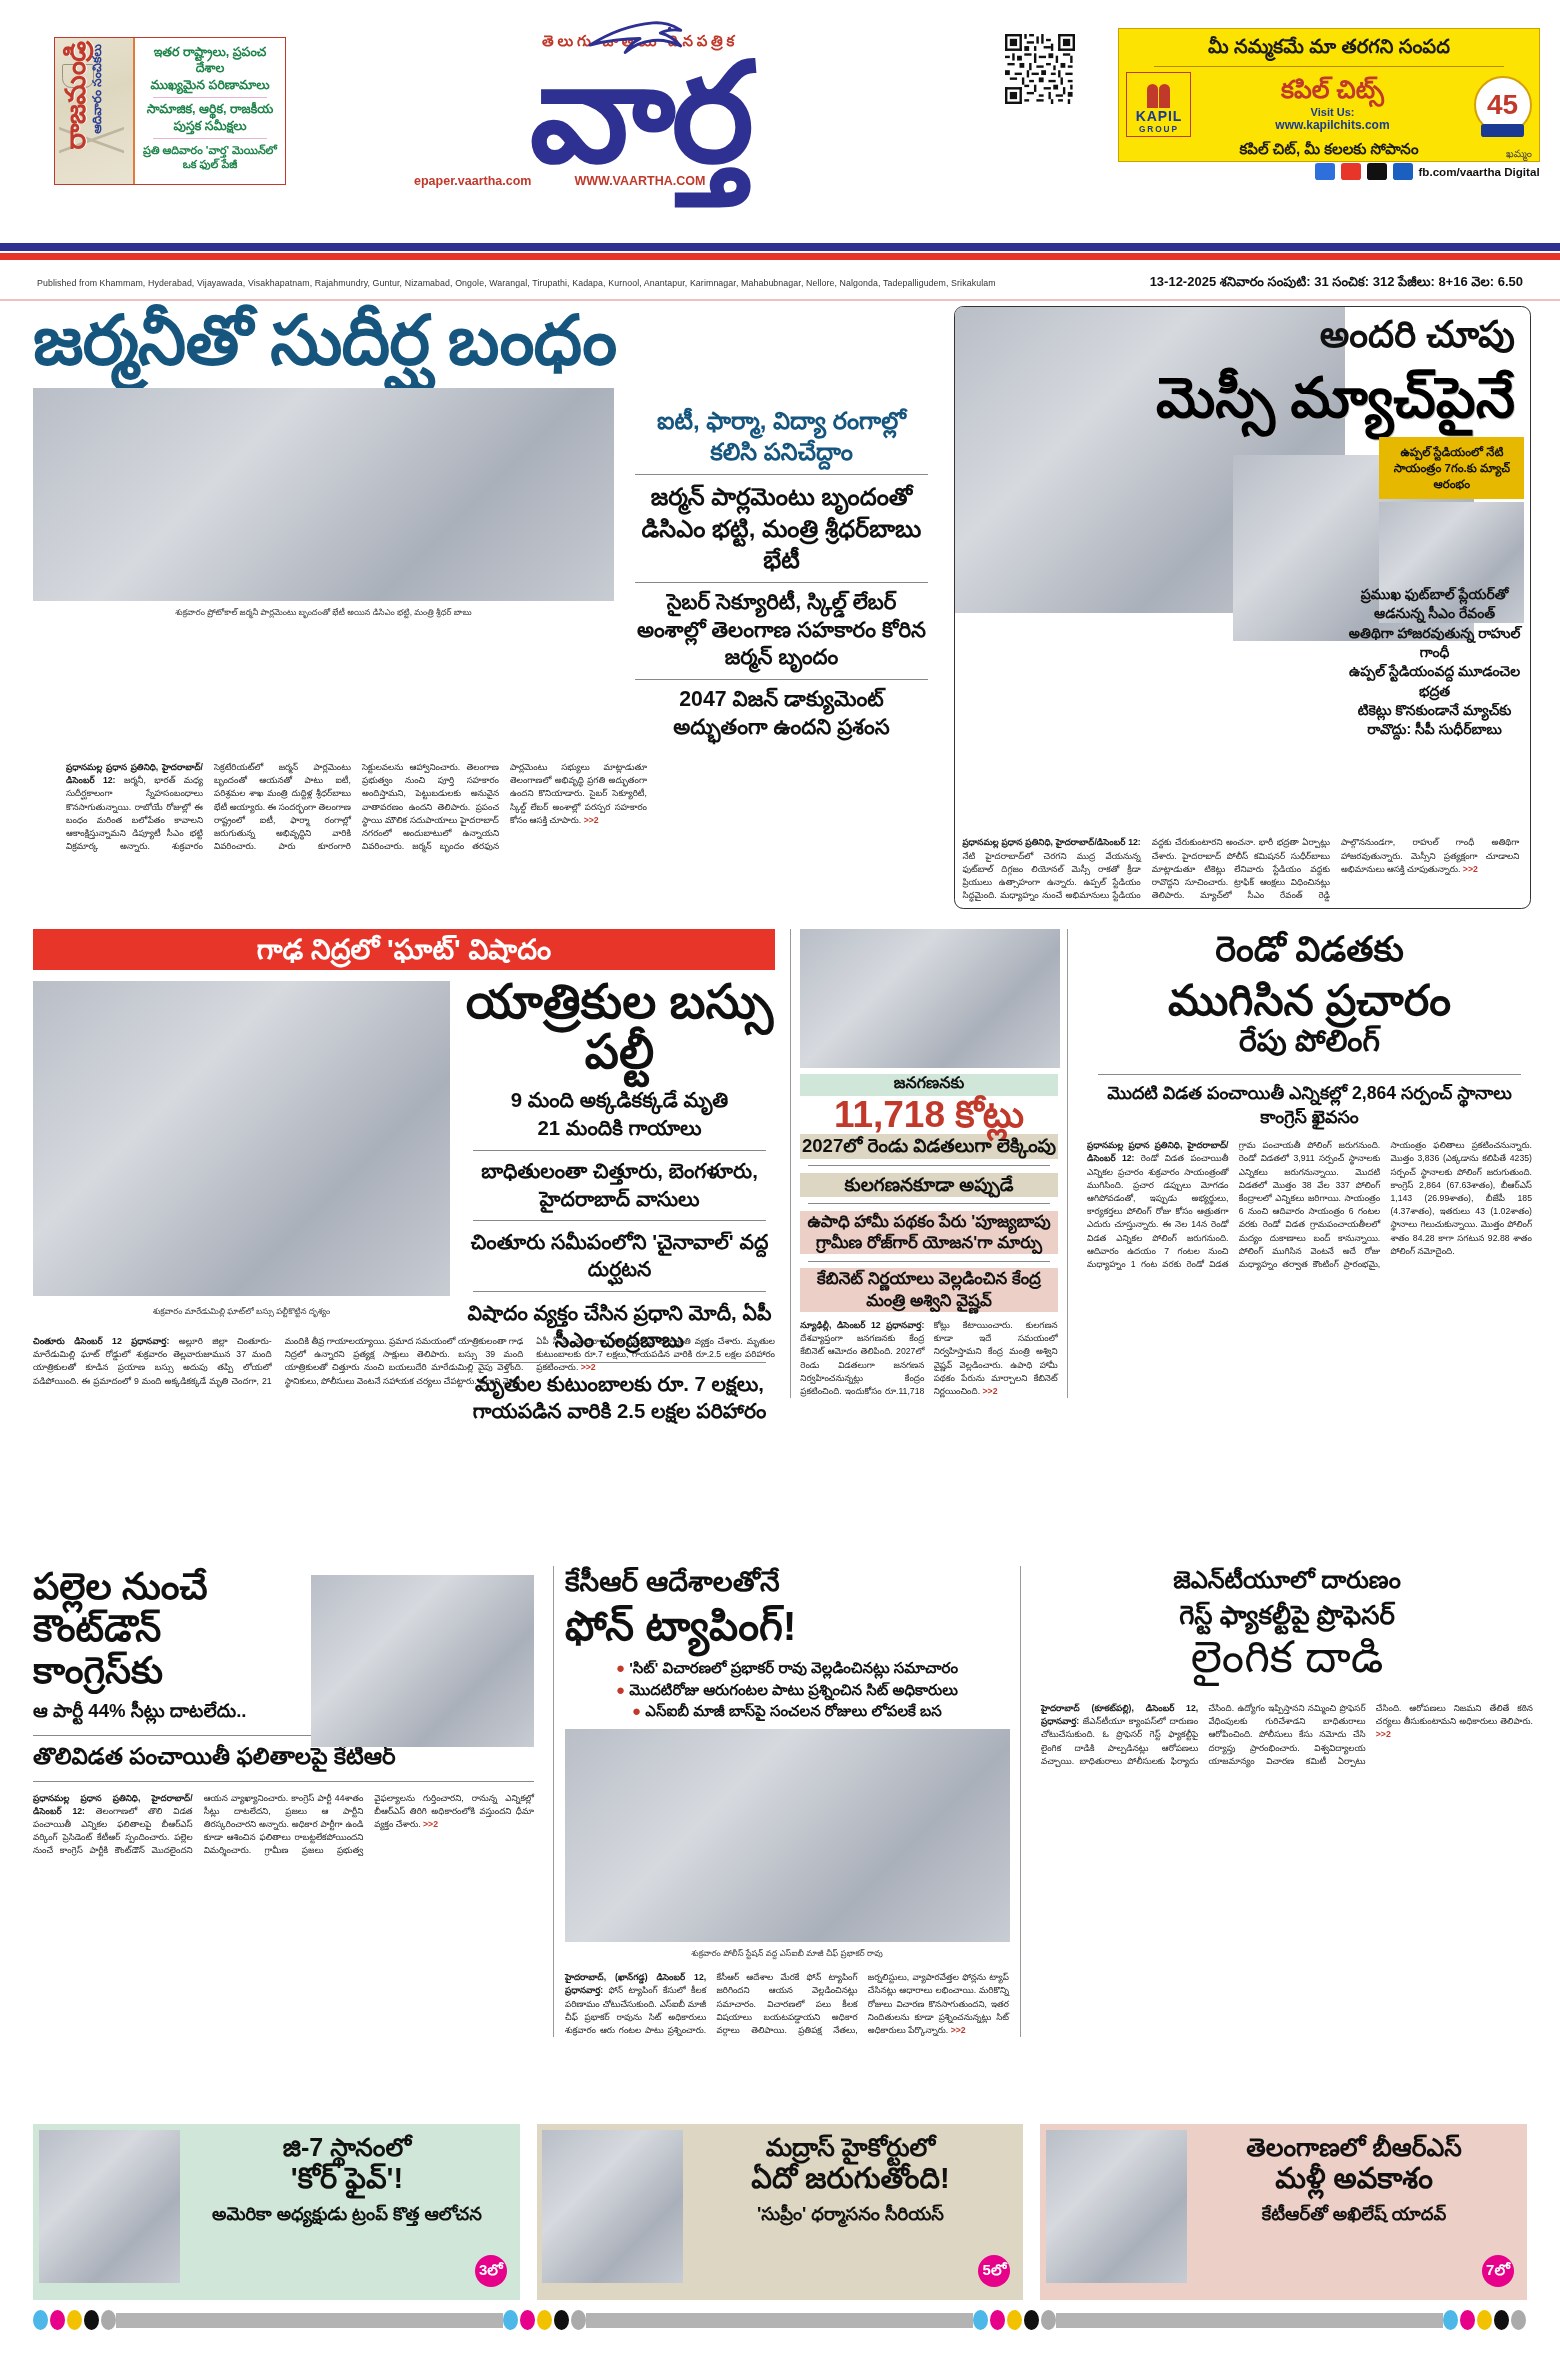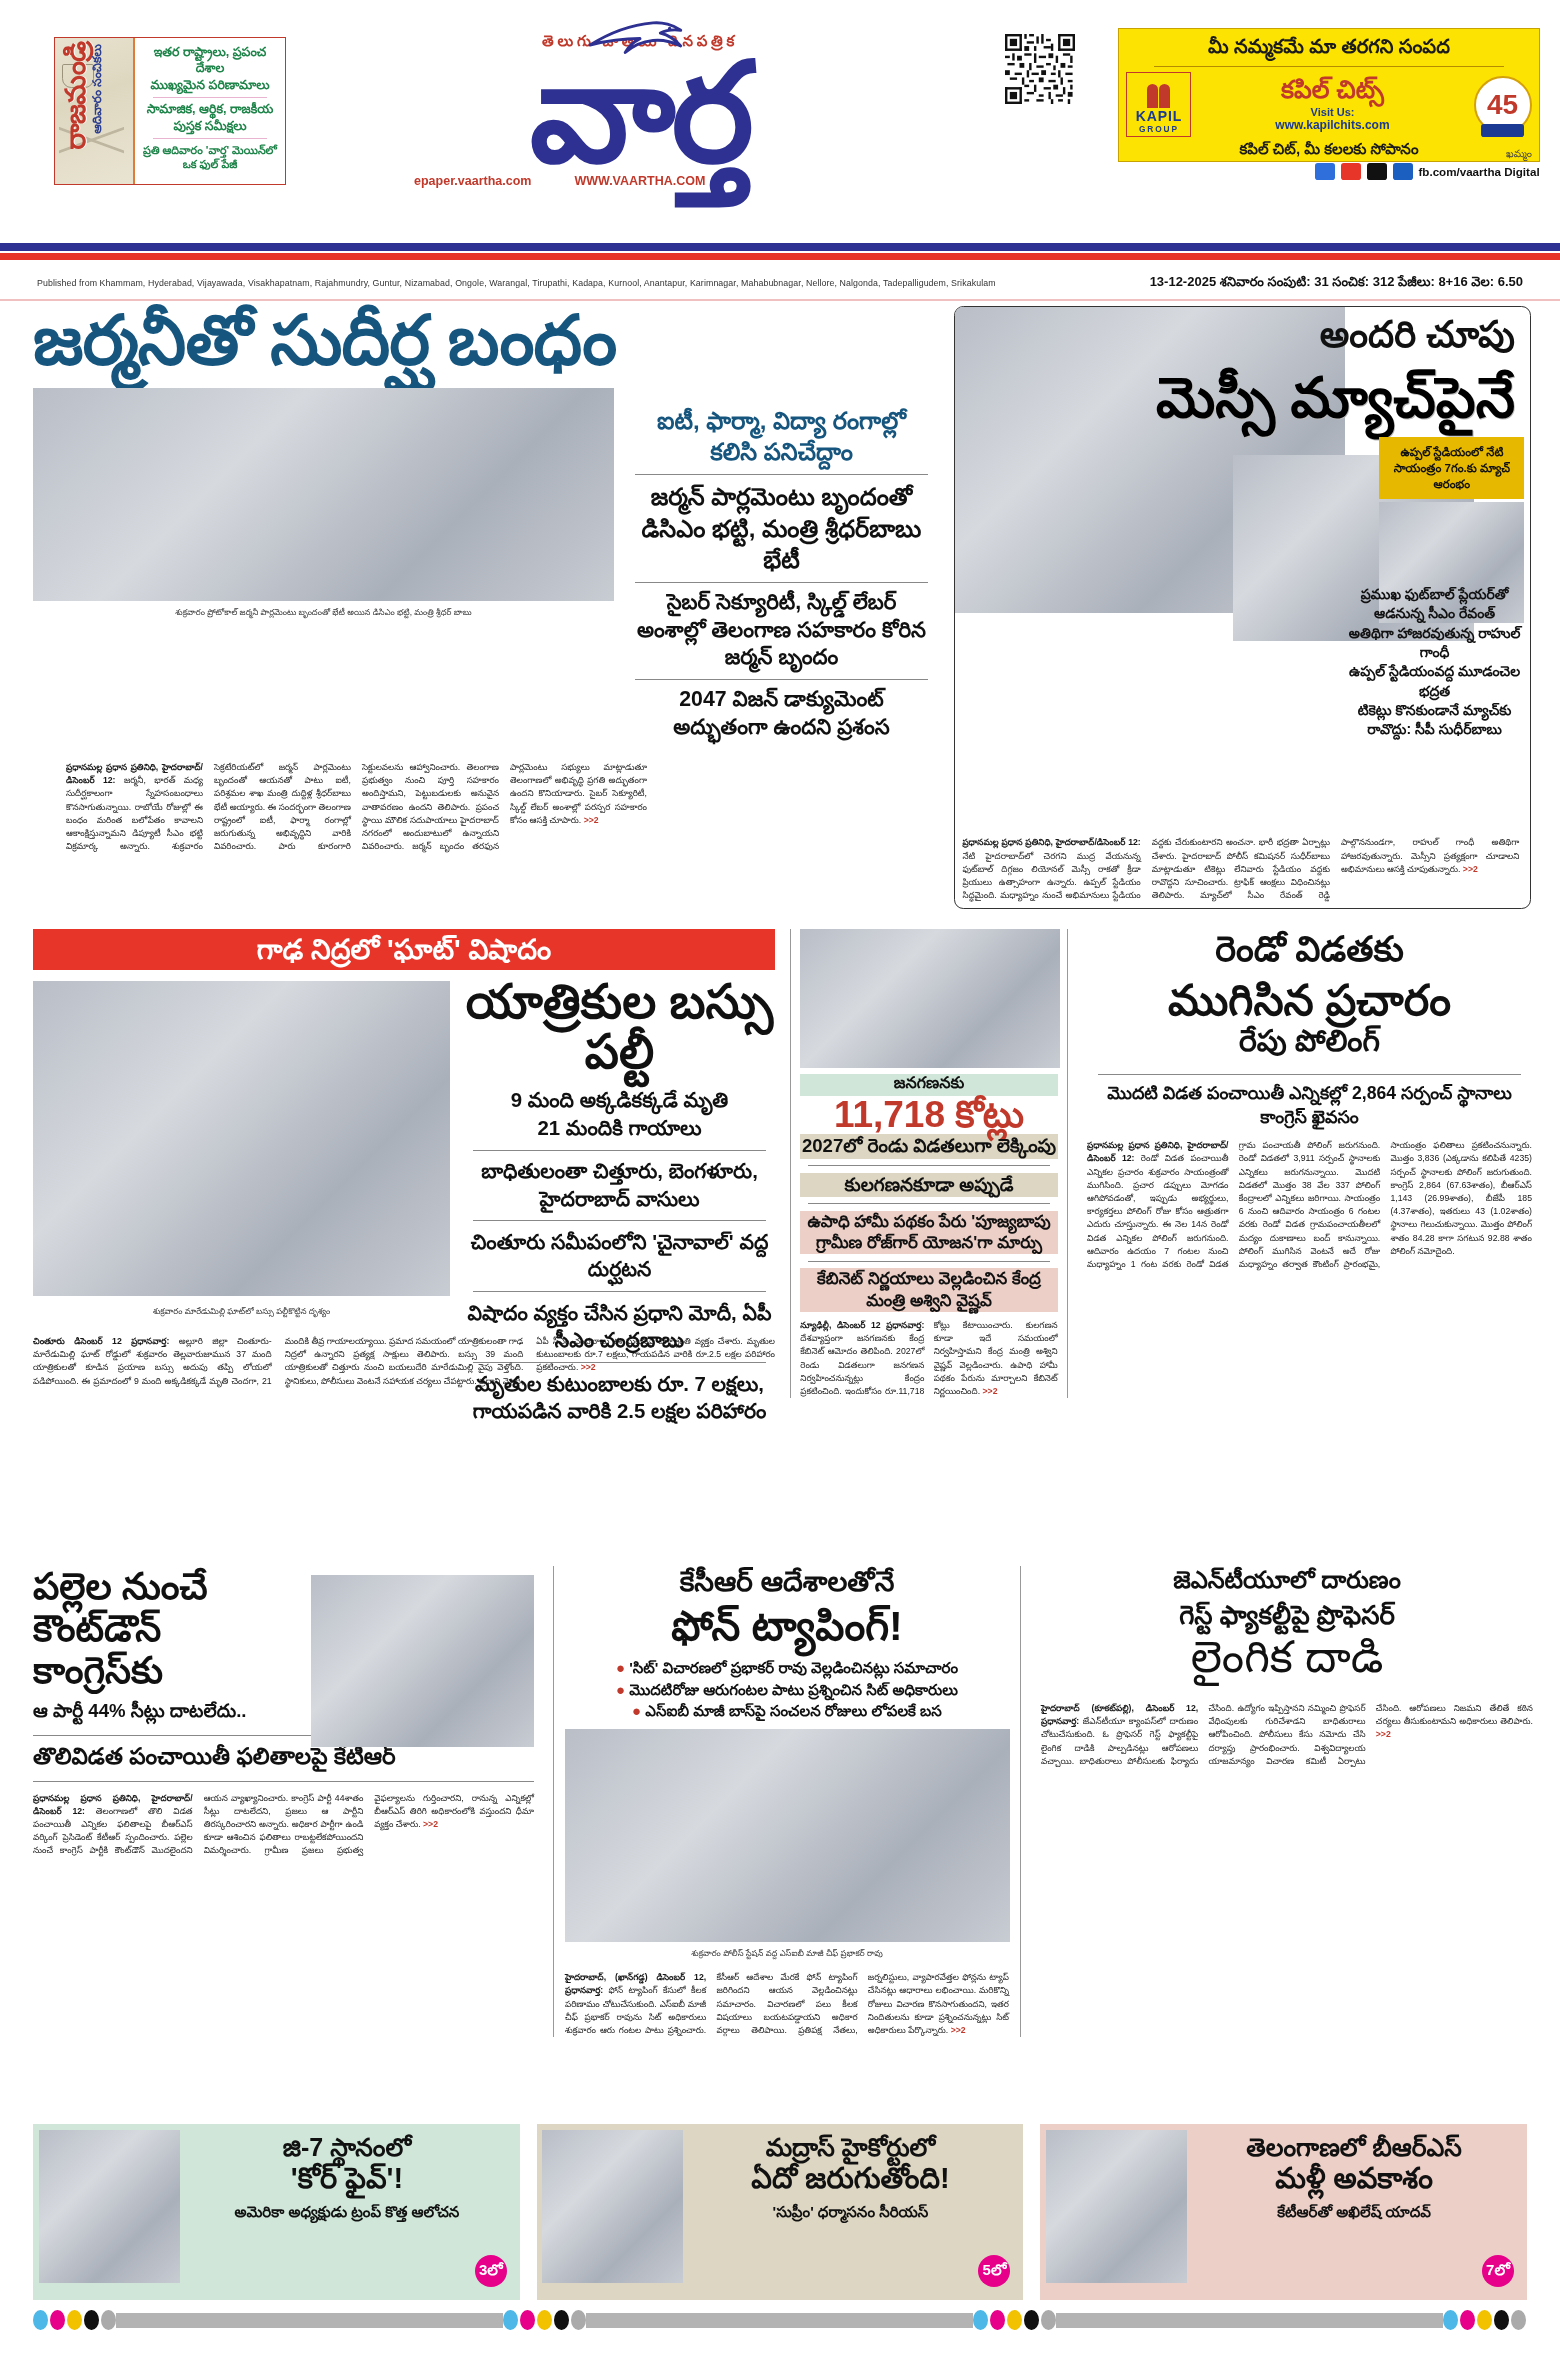--- a/index.html
+++ b/index.html
@@ -195,21 +195,21 @@
   .ktr { position:absolute; left:33px; top:0; width:501px; }
   .ktr-hl { font-size:37px; font-weight:bold; color:#111; line-height:1.14; }
   .ktr-photo { position:absolute; right:0; top:9.3px; width:223px; height:172px; }
   .ktr-sub { font-size:18.6px; font-weight:bold; color:#111; margin-top:7.4px; }
   .ktr-band { font-size:23px; font-weight:bold; color:#111; margin-top:9.3px;
               border-top:1.4px solid #888; border-bottom:1.4px solid #888; padding:6.5px 0; }
   .ktr-cols { margin-top:9.3px; column-count:3; column-gap:11px; }
 
   .tap { position:absolute; left:553px; top:0; width:468px;
          border-left:1.4px solid #999; border-right:1.4px solid #999; padding:0 11px; }
-  .tap-hl { text-align:center; }
+  .tap-hl { text-align:left; }
   .tap-hl .l1 { font-size:28px; font-weight:bold; color:#111; }
   .tap-hl .l2 { font-size:41px; font-weight:bold; color:#111; line-height:1.05; }
   .tap-bullets { margin-top:9.3px; font-size:15px; font-weight:bold; color:#111;
                  line-height:1.42; text-align:center; }
   .tap-bullets .dot { color:#c0392b; }
   .tap-photo { width:445px; height:213px; margin-top:7.4px; }
   .tap-cols { margin-top:5.6px; column-count:3; column-gap:10.2px; }
 
   .jntu { position:absolute; left:1041px; top:0; width:492px; }
   .jntu-hl { text-align:center; }
@@ -222,21 +222,21 @@
   .teasers { position:absolute; left:0; top:2124px; width:1560px; height:176px;
              display:flex; gap:16.7px; padding:0 33px; }
   .teaser { flex:1; display:flex; position:relative; padding:5.6px; }
   .t1 { background:#cfe6d8; }
   .t2 { background:#ddd6c2; }
   .t3 { background:#eccfc6; }
   .teaser-photo { width:141px; height:153px; }
   .teaser-body { flex:1; text-align:center; padding:3.7px 5.6px 0 5.6px; }
   .teaser-body .h1 { font-size:25px; font-weight:bold; color:#111; line-height:1.16; }
   .teaser-body .h2 { font-size:29px; font-weight:bold; color:#111; line-height:1.16; }
-  .teaser-body .sub { font-size:15px; font-weight:bold; color:#111; line-height:1.35; margin-top:5.6px; }
+  .teaser-body .sub { font-size:18px; font-weight:bold; color:#111; line-height:1.35; margin-top:5.6px; }
   .pagebadge {
     position:absolute; right:13px; bottom:13px; width:32px; height:32px; border-radius:50%;
     background:#e6008a; color:#fff; font-weight:bold; font-size:15px;
     display:flex; align-items:center; justify-content:center;
   }
 
   
   .regbar { position:absolute; left:33px; top:2308px; width:1493px; height:24px; display:flex; }
   .reg-group { display:flex; align-items:center; gap:1.9px; }
   .reg-dot { width:15px; height:20.4px; border-radius:50%; }

